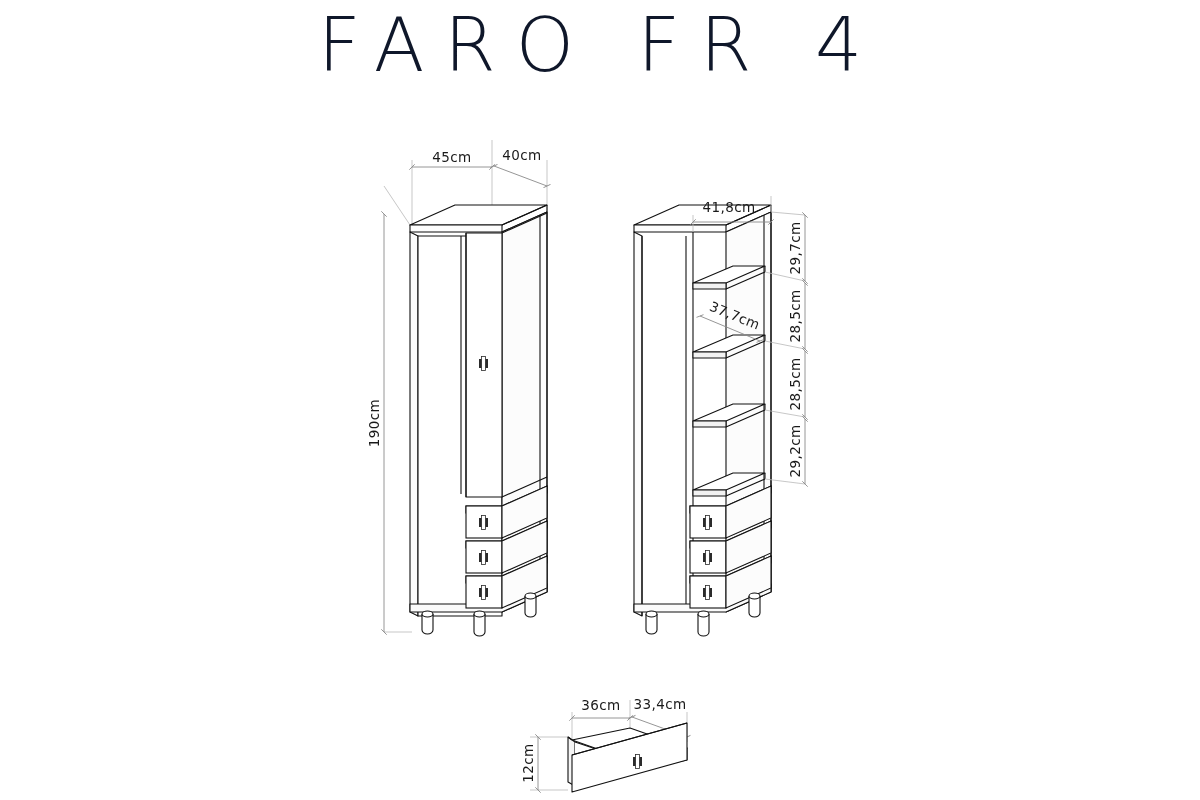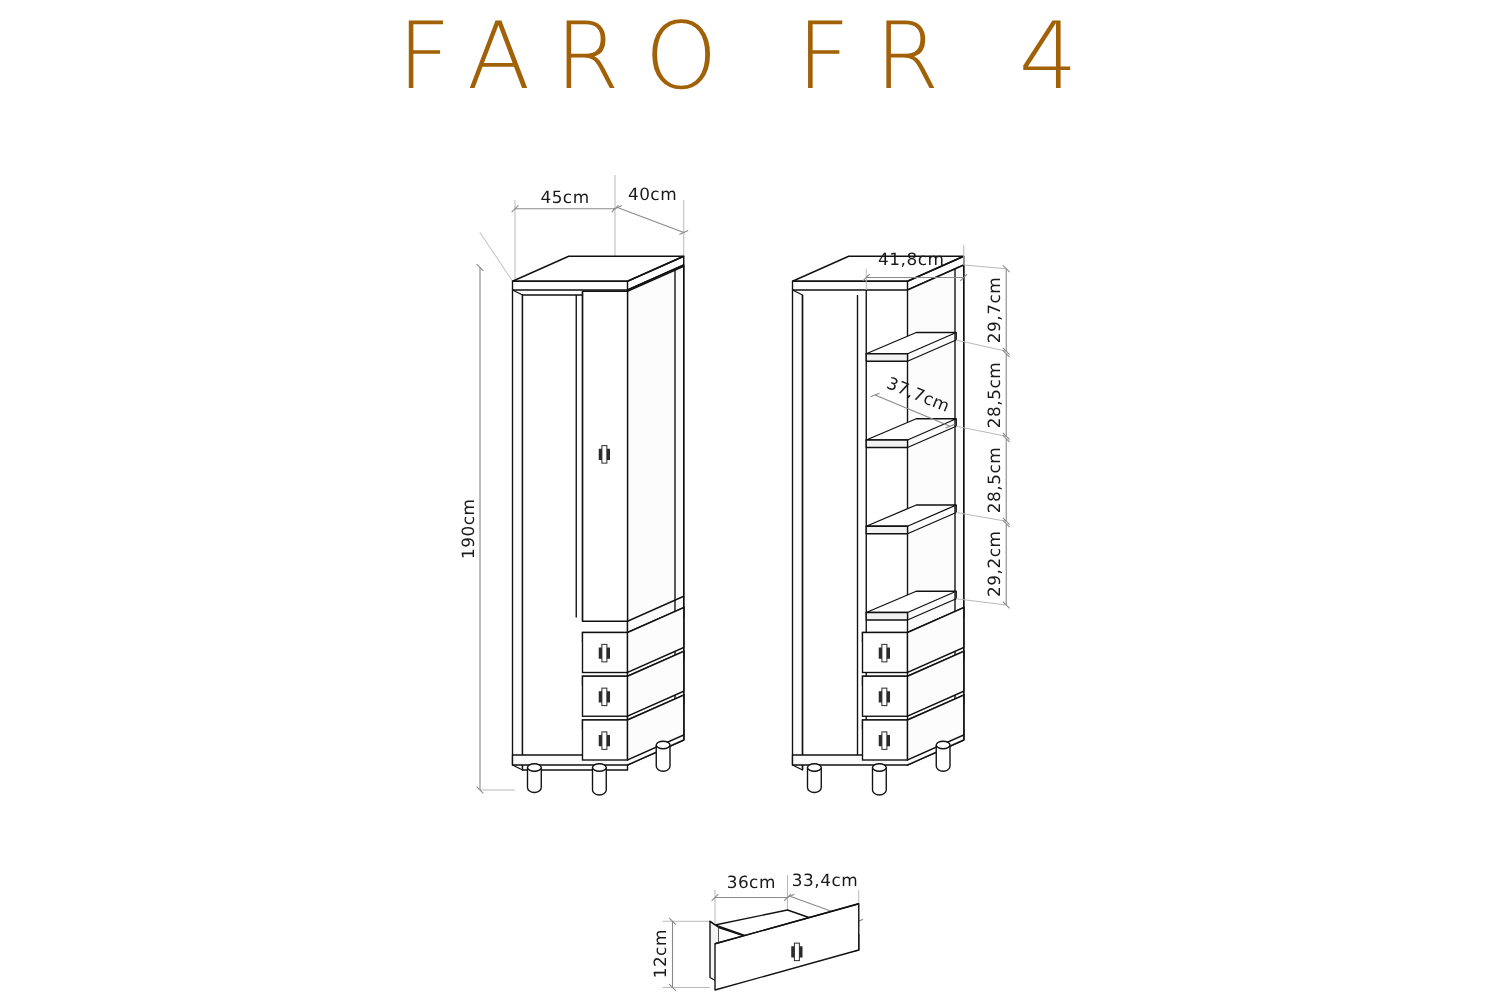--- a/index.html
+++ b/index.html
@@ -5,21 +5,21 @@
 <style>
   html,body{margin:0;padding:0;background:#ffffff;}
   body{width:1200px;height:800px;overflow:hidden;
        font-family:"DejaVu Sans","Liberation Sans",sans-serif;}
   #sheet{position:relative;width:1200px;height:800px;background:#fff;}
   #title{
     position:absolute;left:0;top:8px;width:1200px;
     text-align:center;
     font-family:"DejaVu Sans","Liberation Sans",sans-serif;
     font-size:74px;font-weight:300;letter-spacing:20px;
-    color:#a16207;line-height:1;white-space:pre;
+    color:#0f172a;line-height:1;white-space:pre;
   }
   svg{position:absolute;left:0;top:0;}
   .dimtxt{
     font-family:"DejaVu Sans","Liberation Sans",sans-serif;
     font-size:13.5px;fill:#1a1a1a;letter-spacing:.4px;
   }
   .dimtxt-v{
     font-family:"DejaVu Sans","Liberation Sans",sans-serif;
     font-size:13.5px;fill:#1a1a1a;letter-spacing:.4px;
   }

